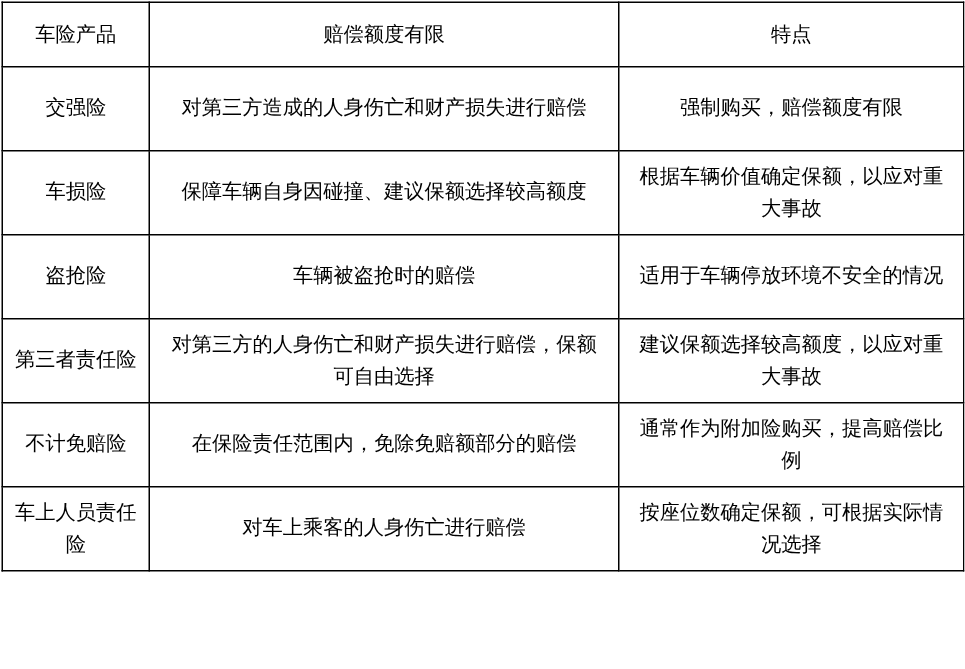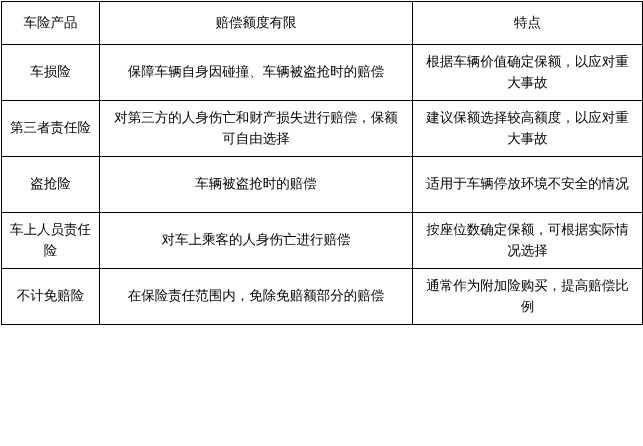--- a/index.html
+++ b/index.html
@@ -59,39 +59,44 @@
     </colgroup>
     <thead>
       <tr>
         <th>车险产品</th>
         <th>赔偿额度有限</th>
         <th>特点</th>
       </tr>
     </thead>
     <tbody>
       <tr>
+        <td class="cell-name">交强险</td>
+        <td>对第三方造成的人身伤亡和财产损失进行赔偿</td>
+        <td>强制购买，赔偿额度有限</td>
+      </tr>
+      <tr>
         <td class="cell-name">车损险</td>
-        <td>保障车辆自身因碰撞、车辆被盗抢时的赔偿</td>
+        <td>保障车辆自身因碰撞、建议保额选择较高额度</td>
         <td>根据车辆价值确定保额，以应对重大事故</td>
+      </tr>
+      <tr>
+        <td class="cell-name">盗抢险</td>
+        <td>车辆被盗抢时的赔偿</td>
+        <td>适用于车辆停放环境不安全的情况</td>
       </tr>
       <tr>
         <td class="cell-name">第三者责任险</td>
         <td>对第三方的人身伤亡和财产损失进行赔偿，保额可自由选择</td>
         <td>建议保额选择较高额度，以应对重大事故</td>
       </tr>
       <tr>
-        <td class="cell-name">盗抢险</td>
-        <td>车辆被盗抢时的赔偿</td>
-        <td>适用于车辆停放环境不安全的情况</td>
+        <td class="cell-name">不计免赔险</td>
+        <td>在保险责任范围内，免除免赔额部分的赔偿</td>
+        <td>通常作为附加险购买，提高赔偿比例</td>
       </tr>
       <tr>
         <td class="cell-name">车上人员责任险</td>
         <td>对车上乘客的人身伤亡进行赔偿</td>
         <td>按座位数确定保额，可根据实际情况选择</td>
       </tr>
-      <tr>
-        <td class="cell-name">不计免赔险</td>
-        <td>在保险责任范围内，免除免赔额部分的赔偿</td>
-        <td>通常作为附加险购买，提高赔偿比例</td>
-      </tr>
     </tbody>
   </table>
 </div>
 
 </body></html>

